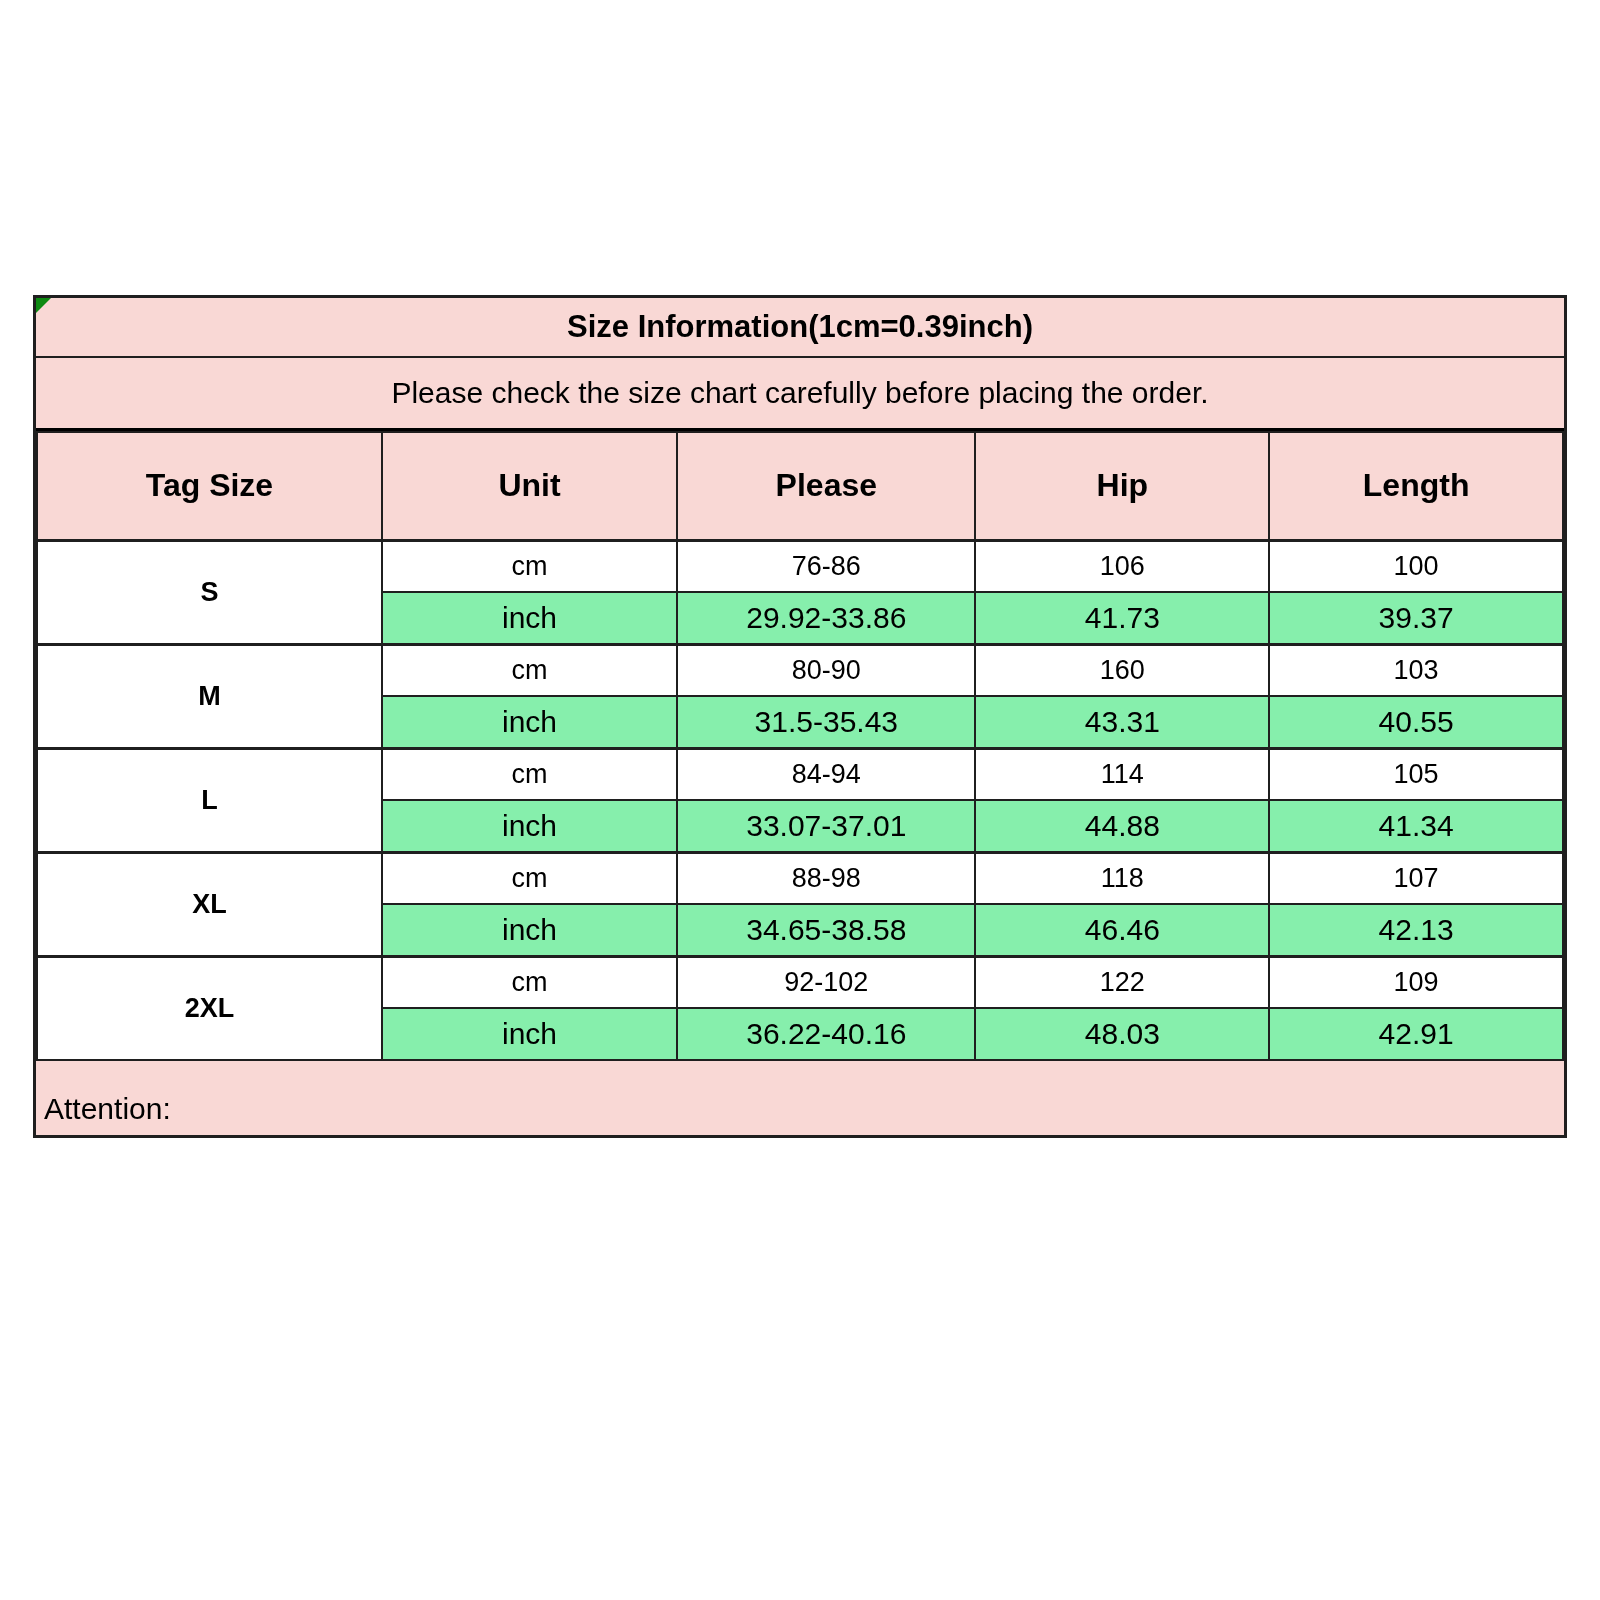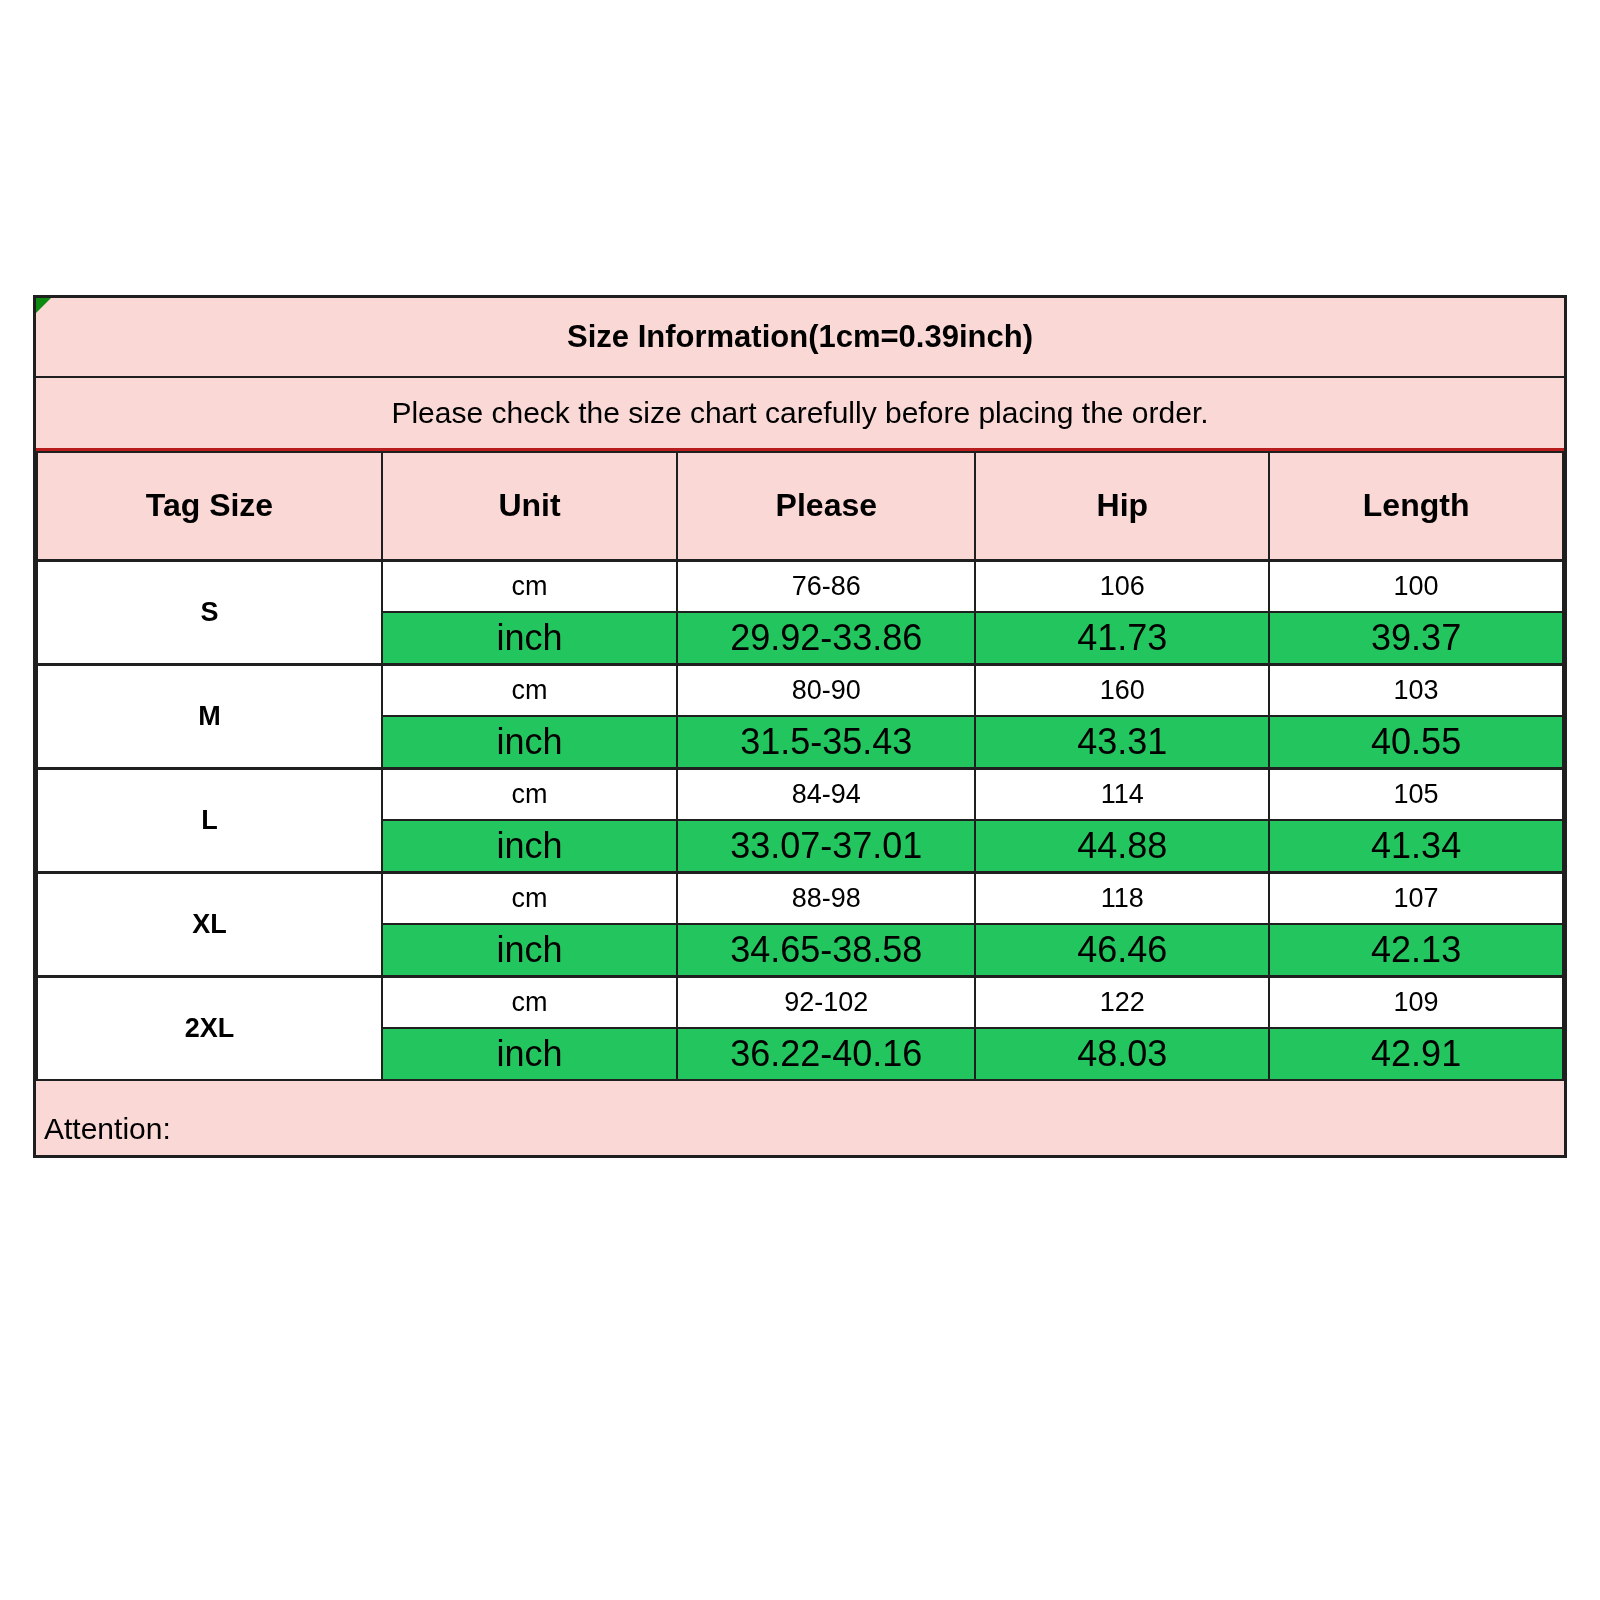--- a/index.html
+++ b/index.html
@@ -20,32 +20,32 @@
   }
   .corner-marker {
     position: absolute;
     left: 0; top: 0;
     width: 0; height: 0;
     border-top: 15px solid #0e8a12;
     border-right: 15px solid transparent;
     z-index: 5;
   }
   .title-row {
-    height: 80px;
+    height: 60px;
     display: flex; align-items: center; justify-content: center;
     background: #f9d8d5;
     border-bottom: 2px solid #1f1f1f;
     font-weight: bold;
     font-size: 31px;
   }
   .subtitle-row {
     height: 73px;
     display: flex; align-items: center; justify-content: center;
     background: #f9d8d5;
-    border-bottom: 3px solid #b91c1c;
+    border-bottom: 3px solid #000000;
     font-size: 30px;
   }
   table.size-table {
     width: 100%;
     border-collapse: collapse;
     table-layout: fixed;
   }
   table.size-table th, table.size-table td {
     border: 2px solid #1f1f1f;
     text-align: center;
@@ -55,21 +55,21 @@
   }
   table.size-table th {
     background: #f9d8d5;
     height: 108px;
     font-size: 32px;
     font-weight: bold;
     border-bottom-width: 3px;
   }
   tr.cm-row td { background: #ffffff; height: 52px; font-size: 27px; }
   tr.cm-row td { border-top-width: 3px; }
-  tr.inch-row td { background: #22c55e; height: 52px; font-size: 36px; }
+  tr.inch-row td { background: #86efac; height: 52px; font-size: 30px; }
   td.tag-cell {
     background: #ffffff;
     font-weight: bold;
     font-size: 34px;
   }
   td.unit-cell { font-size: 31px; }
   .attention {
     background: #f9d8d5;
     padding: 26px 10px 4px 8px;
     font-size: 30px;

